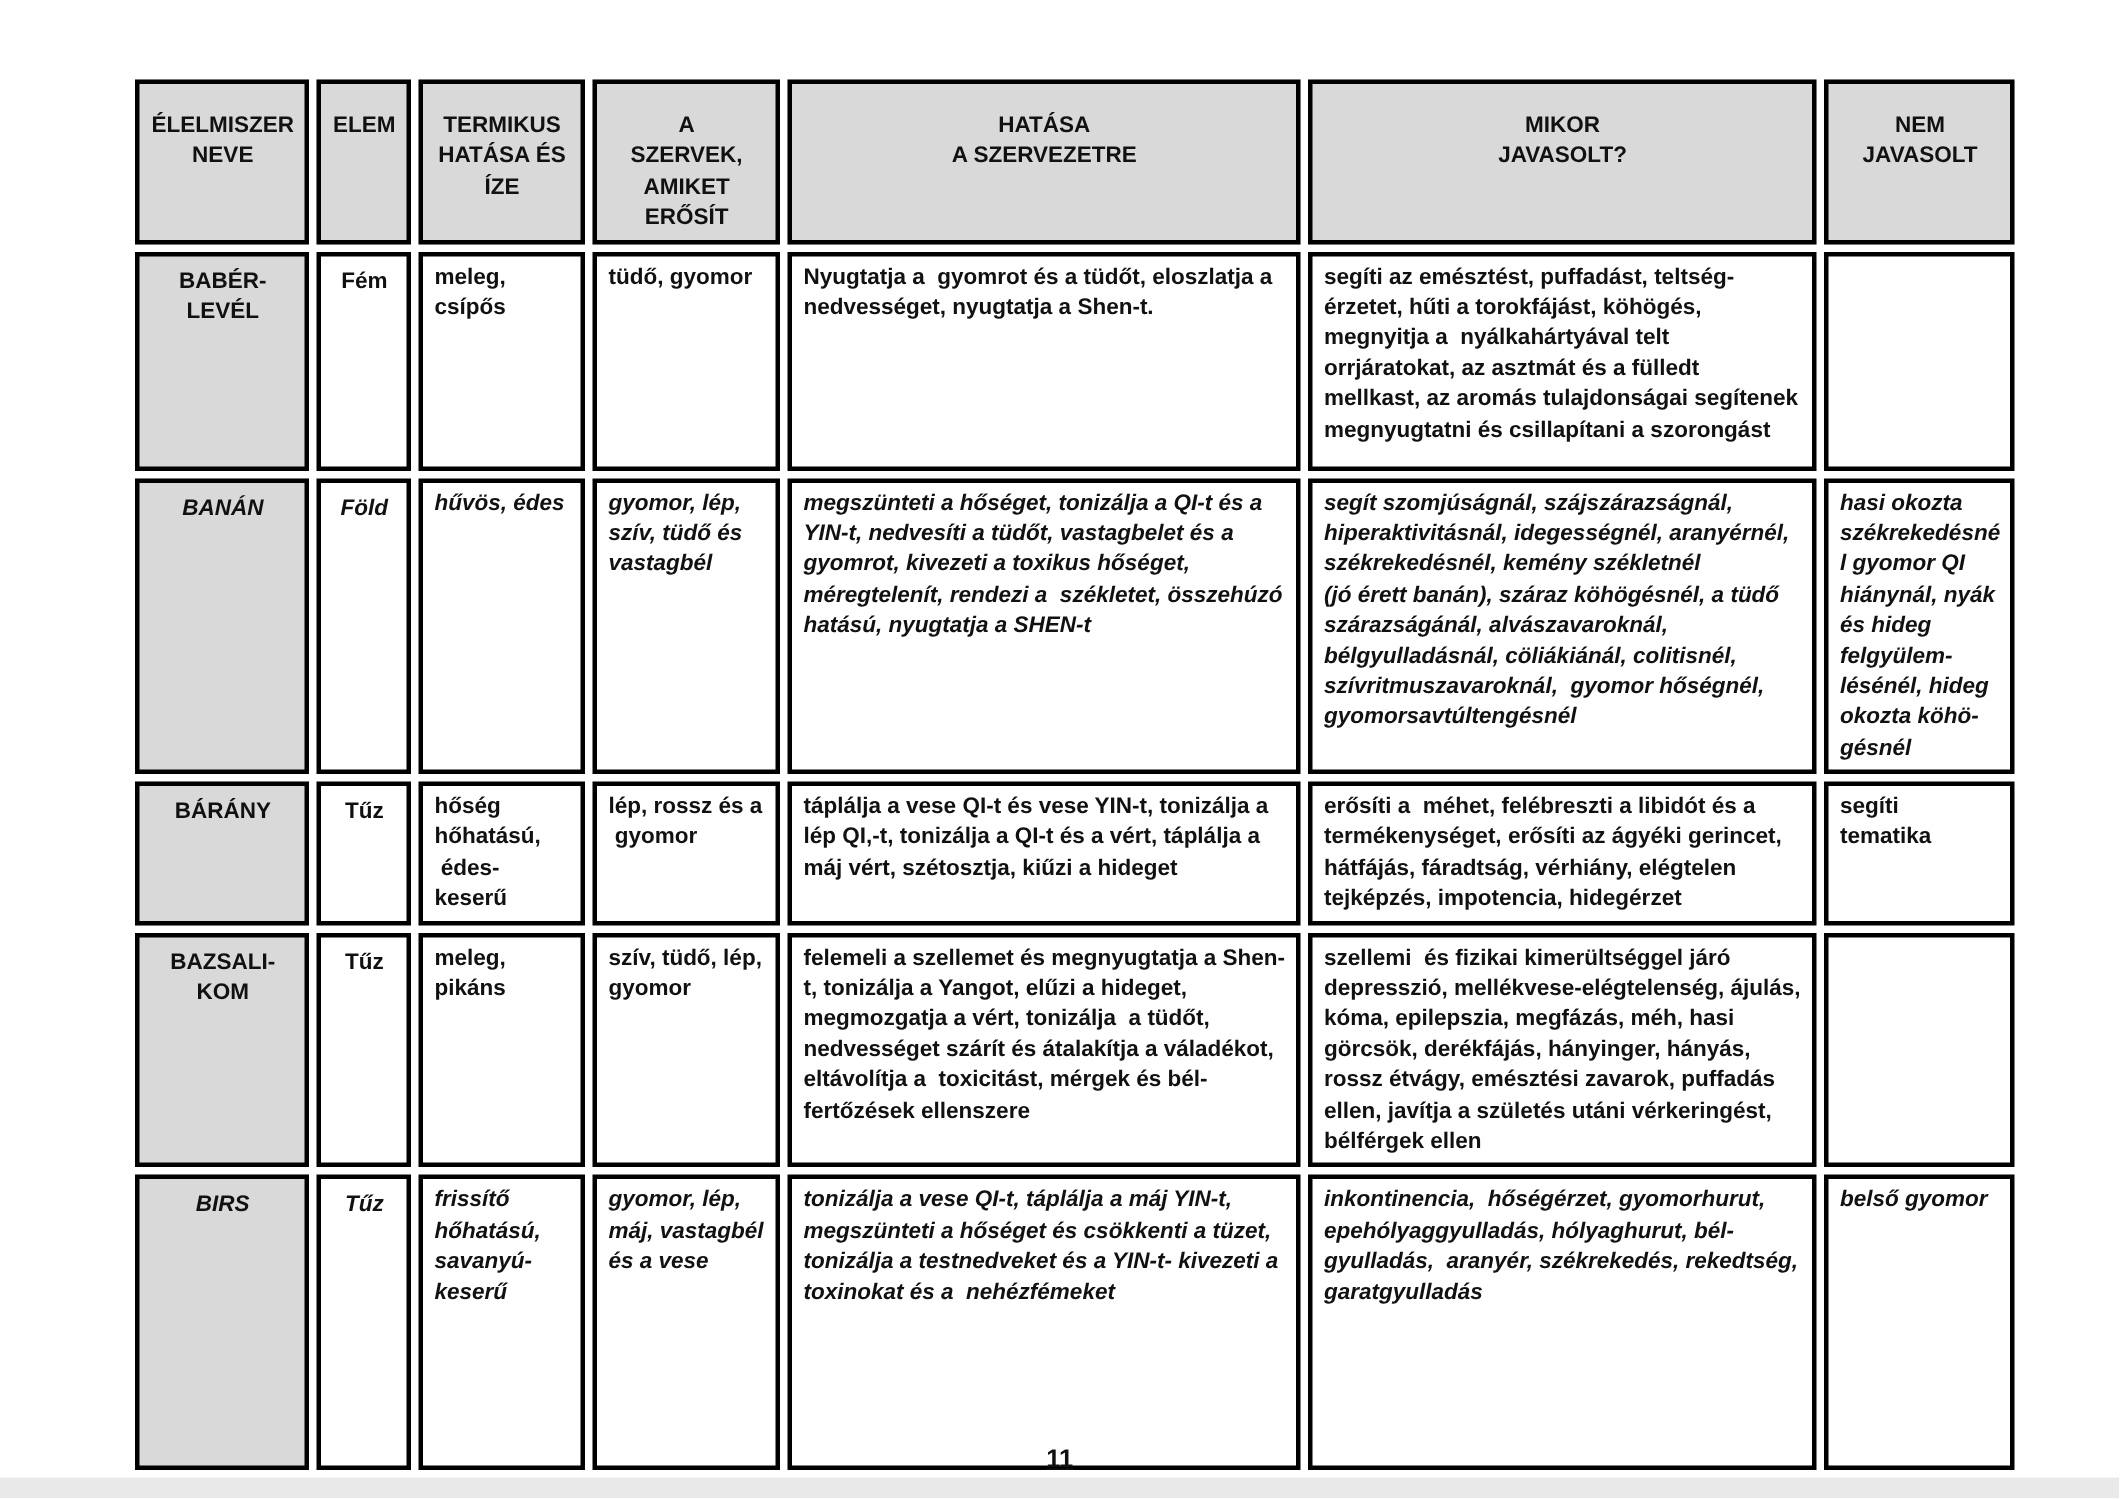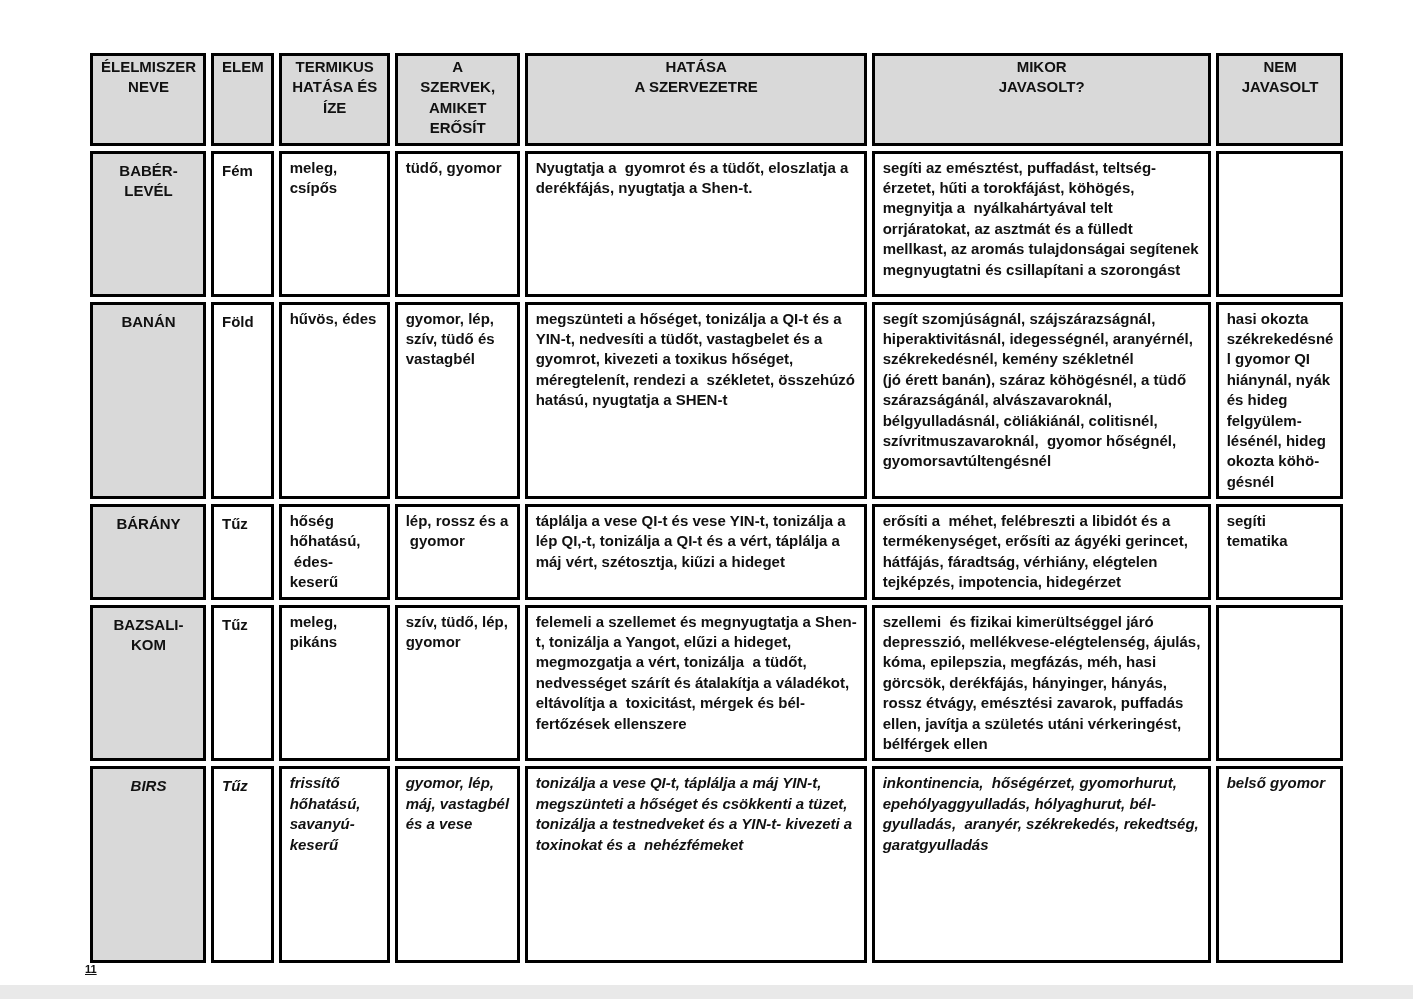--- a/index.html
+++ b/index.html
@@ -35,43 +35,45 @@
     font-weight: 700;
     font-size: 15px;
     line-height: 1.36;
     color: var(--text-color);
     background: #ffffff;
   }
   .food-table th {
     background: var(--header-bg);
     text-align: center;
     height: 80px;
-    padding-top: 1px;
+    padding-top: 18px;
   }
   .food-table td.name-cell {
     background: var(--header-bg);
     text-align: center;
     padding-top: 7px;
     margin-top: 32px;
   }
   .food-table td.center-cell {
+    text-align: center;
     padding-top: 7px;
   }
   tr.row-1 td { height: 146px; }
-  tr.row-2 td { height: 192px; }
+  tr.row-2 td { height: 192px; font-style: italic; }
   tr.row-3 td { height: 80px; }
   tr.row-4 td { height: 154px; }
   tr.row-5 td { height: 197px; font-style: italic; }
   .page-number {
     position: absolute;
     left: 85px;
     top: 963px;
     width: 1243px;
+    text-align: center;
     font-weight: 700;
-    font-size: 11px;
+    font-size: 17px;
     color: var(--text-color);
     text-decoration: underline;
   }
   .bottom-edge {
     position: absolute;
     left: 0;
     bottom: 0;
     width: 100%;
     height: 14px;
     background: var(--edge-color);
@@ -112,21 +114,21 @@
       </tr>
     </thead>
     <tbody>
       <tr class="row-1">
         <td class="name-cell">BABÉR-
 LEVÉL</td>
         <td class="center-cell">Fém</td>
         <td>meleg,
 csípős</td>
         <td>tüdő, gyomor</td>
-        <td>Nyugtatja a  gyomrot és a tüdőt, eloszlatja a derékfájás, nyugtatja a Shen-t.</td>
+        <td>Nyugtatja a  gyomrot és a tüdőt, eloszlatja a nedvességet, nyugtatja a Shen-t.</td>
         <td>segíti az emésztést, puffadást, teltség-érzetet, hűti a torokfájást, köhögés, megnyitja a  nyálkahártyával telt orrjáratokat, az asztmát és a fülledt mellkast, az aromás tulajdonságai segítenek megnyugtatni és csillapítani a szorongást</td>
         <td></td>
       </tr>
       <tr class="row-2">
         <td class="name-cell">BANÁN</td>
         <td class="center-cell">Föld</td>
         <td>hűvös, édes</td>
         <td>gyomor, lép,
 szív, tüdő és
 vastagbél</td>

